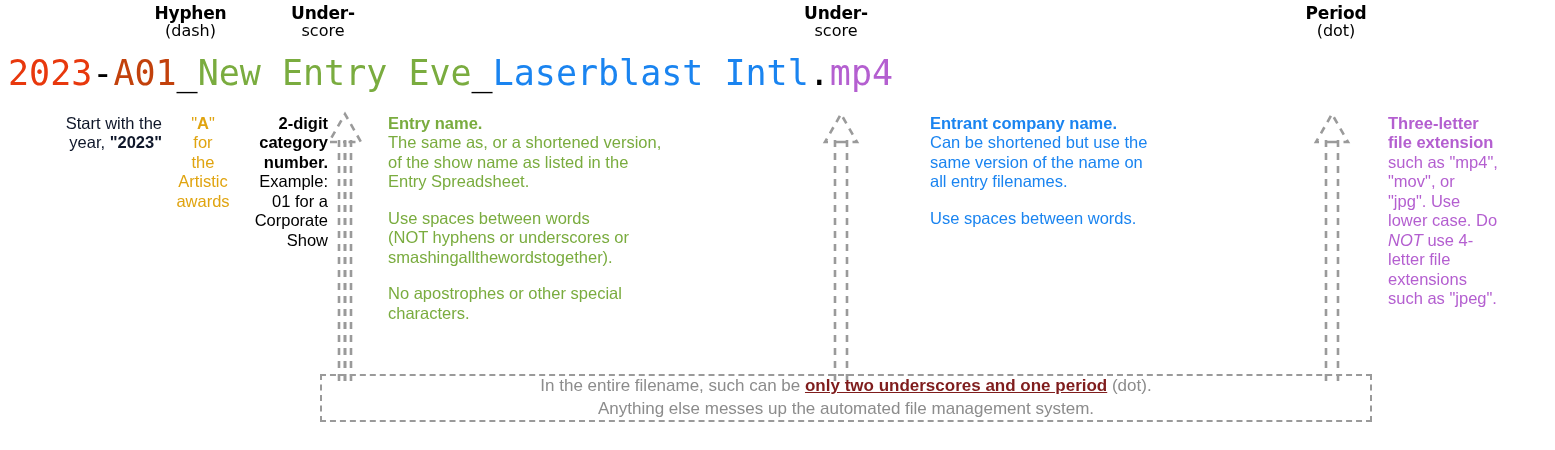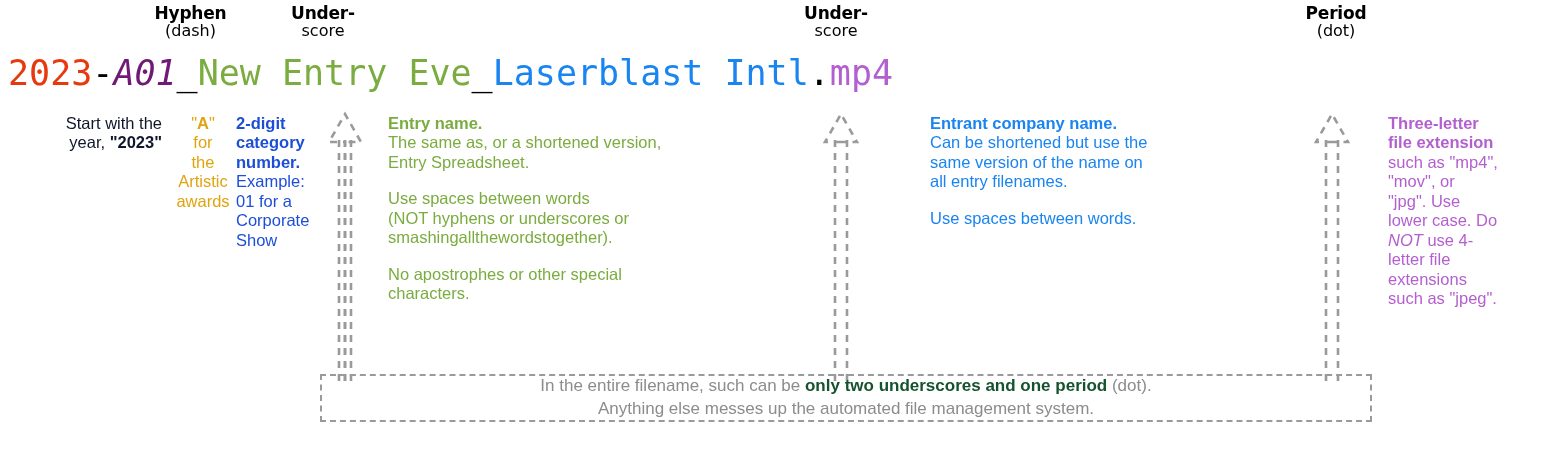--- a/index.html
+++ b/index.html
@@ -78,21 +78,21 @@
     box-sizing: border-box;
     display: flex;
     flex-direction: column;
     align-items: center;
     justify-content: center;
     color: #8c8c8c;
     font-size: 17px;
     line-height: 1.35;
     font-family: "Liberation Sans", sans-serif;
   }
-  #bottom-box b { color: #14532d; }
+  #bottom-box b { color: #7f1d1d; text-decoration: underline; }
 </style>
 </head>
 <body>
 
 <div class="sep-label" style="left:128px; top:4px; width:125px;">
   <span class="sep-name">Hyphen</span>
   <span class="sep-alt">(dash)</span>
 </div>
 
 <div class="sep-label" style="left:264px; top:4px; width:118px;">
@@ -106,21 +106,21 @@
 </div>
 
 <div class="sep-label" style="left:1277px; top:4px; width:118px;">
   <span class="sep-name">Period</span>
   <span class="sep-alt">(dot)</span>
 </div>
 
 <div id="filename">
   <span style="color:#e8380d;">2023</span>
   <span style="color:#000000;">-</span>
-  <span style="color:#701a75;font-style:italic;">A01</span>
+  <span style="color:#c2410c;">A01</span>
   <span style="color:#000000;">_</span>
   <span style="color:#7aac3f;">New Entry Eve</span>
   <span style="color:#000000;">_</span>
   <span style="color:#1a84f0;">Laserblast Intl</span>
   <span style="color:#000000;">.</span>
   <span style="color:#b45fd0;">mp4</span>
 </div>
 
 <svg class="arrow" style="left:318px; top:106px;" width="64" height="276" viewBox="0 0 64 276">
   <path d="M27 275 L27 130 L27 36 L11 36 L27 8 L43 36 L27 36" fill="none" stroke="#9a9a9a" stroke-width="2.6" stroke-dasharray="7 6"></path>
@@ -149,33 +149,34 @@
 </div>
 
 <div class="note" style="left:168px; top:114px; width:70px; color:#e0a410; text-align:center; font-family:'Liberation Sans', sans-serif;">
   <p><span>"</span><span class="hd">A</span><span>"</span></p>
   <p>for</p>
   <p>the</p>
   <p>Artistic</p>
   <p>awards</p>
 </div>
 
-<div class="note" style="left:236px; top:114px; width:92px; color:#1d4ed8; text-align:left; font-family:'Liberation Sans', sans-serif;">
+<div class="note" style="left:236px; top:114px; width:92px; color:#000000; text-align:right; font-family:'Liberation Sans', sans-serif;">
   <p class="hd">2-digit</p>
   <p class="hd">category</p>
   <p class="hd">number.</p>
   <p>Example:</p>
   <p>01 for a</p>
   <p>Corporate</p>
   <p>Show</p>
 </div>
 
 <div class="note" style="left:388px; top:114px; width:400px; color:#7aac3f; text-align:left; font-family:'Liberation Sans', sans-serif;">
   <p class="hd">Entry name.</p>
   <p>The same as, or a shortened version,</p>
+  <p>of the show name as listed in the</p>
   <p>Entry Spreadsheet.</p>
   <p class="gap"></p>
   <p>Use spaces between words</p>
   <p>(NOT hyphens or underscores or</p>
   <p>smashingallthewordstogether).</p>
   <p class="gap"></p>
   <p>No apostrophes or other special</p>
   <p>characters.</p>
 </div>
 

